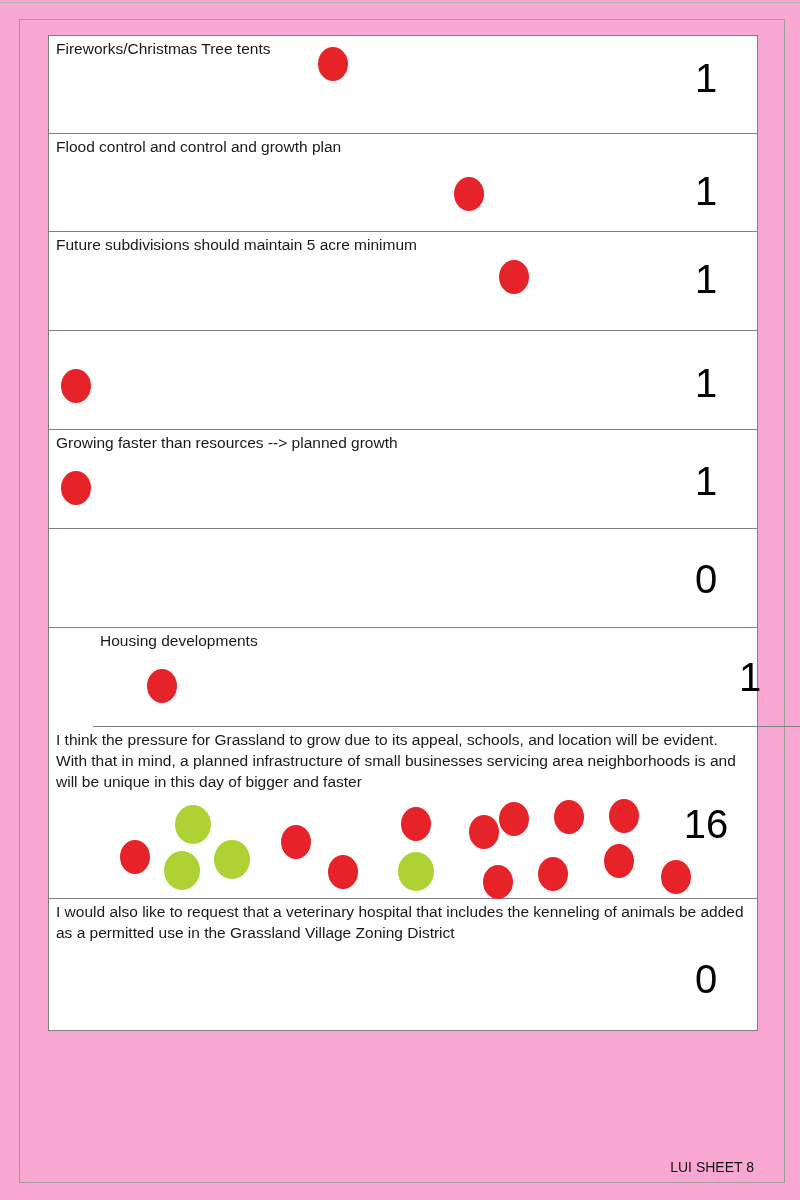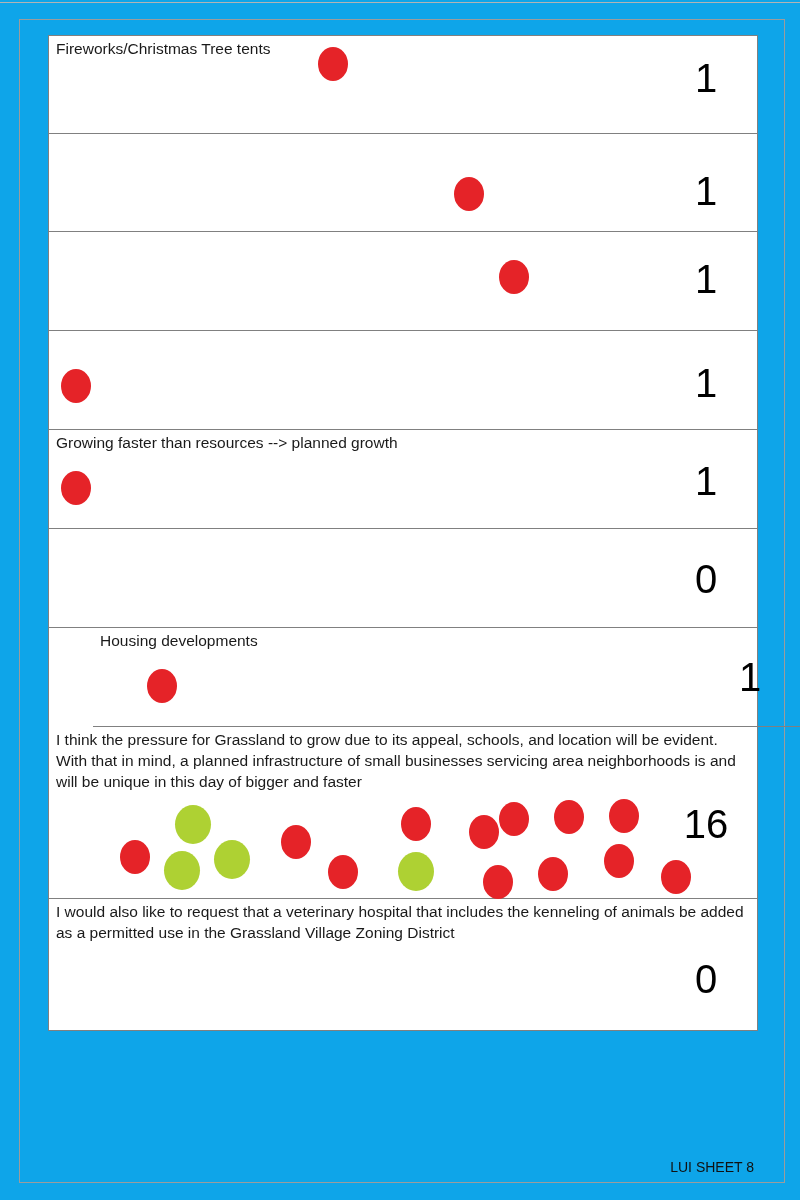--- a/index.html
+++ b/index.html
@@ -9,21 +9,21 @@
     --frame-border: #9c9c9c;
   }
   * { margin: 0; padding: 0; box-sizing: border-box; }
   body {
     width: 800px; height: 1200px;
     background: #ffffff;
     font-family: "Liberation Sans", sans-serif;
     position: relative;
     overflow: hidden;
   }
-  .sheet { position: absolute; inset: 0; background: #0ea5e9; }
+  .sheet { position: absolute; inset: 0; background: #f9a8d4; }
   .top-rule {
     position: absolute; left: 0; top: 2px; width: 100%; height: 1px;
     background: #b3b3b3;
   }
   .outer-frame {
     position: absolute; left: 19px; top: 19px; width: 766px; height: 1164px;
     border: 1px solid var(--frame-border);
     background: transparent;
   }
   .board {
@@ -67,25 +67,27 @@
   <div class="outer-frame"></div>
 
   <div class="board">
   <div class="row" style="height: 98px;">
     <div class="row-text">Fireworks/Christmas Tree tents</div>
     <div class="row-count" style="top: 20px;">1</div>
   <div class="dot red" style="left: 269px; top: 11px;"></div>
       </div>
 
   <div class="row" style="height: 98px;">
+    <div class="row-text">Flood control and control and growth plan</div>
     <div class="row-count" style="top: 35px;">1</div>
   <div class="dot red" style="left: 405px; top: 43px;"></div>
       </div>
 
   <div class="row" style="height: 99px;">
+    <div class="row-text">Future subdivisions should maintain 5 acre minimum</div>
     <div class="row-count" style="top: 25px;">1</div>
   <div class="dot red" style="left: 450px; top: 28px;"></div>
       </div>
 
   <div class="row" style="height: 99px;">
     <div class="row-count" style="top: 30px;">1</div>
   <div class="dot red" style="left: 12px; top: 38px;"></div>
       </div>
 
   <div class="row" style="height: 99px;">

